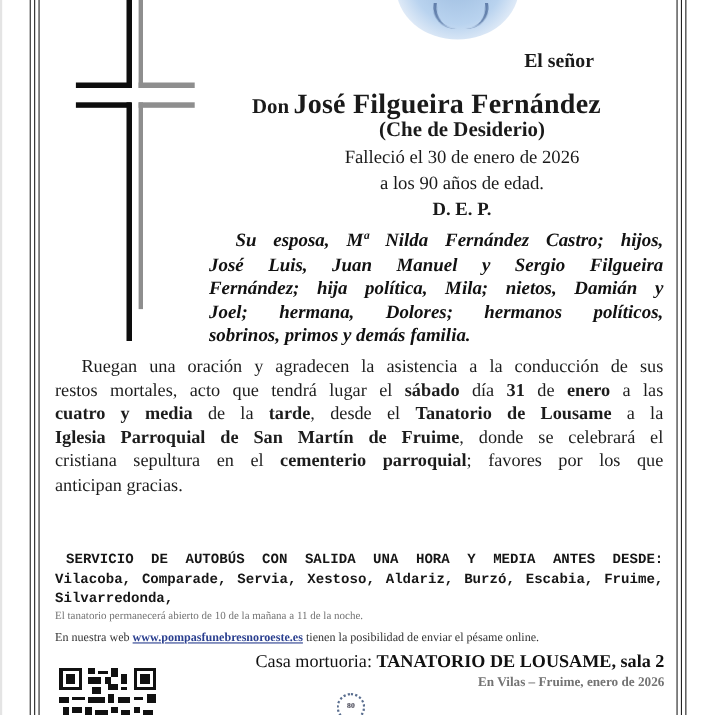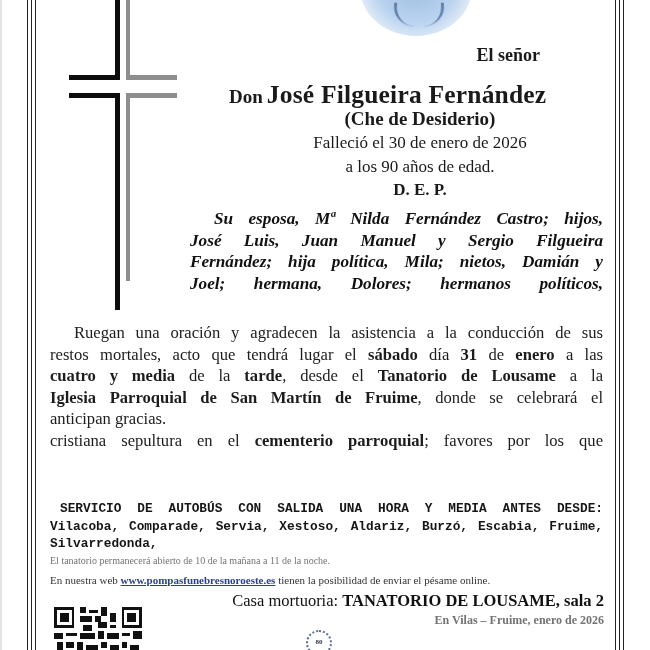--- a/index.html
+++ b/index.html
@@ -91,29 +91,30 @@
   <div class="txt center b" style="left:300px; width:240px; top:108px; font-size:19px;">(Che de Desiderio)</div>
   <div class="txt center" style="left:270px; width:300px; top:133px; font-size:17px;">Falleció el 30 de enero de 2026</div>
   <div class="txt center" style="left:270px; width:300px; top:157px; font-size:17px;">a los 90 años de edad.</div>
   <div class="txt center b" style="left:320px; width:200px; top:180px; font-size:17px;">D. E. P.</div>
 
   <div class="txt lead">
     <span class="line" style="padding-left:24px">Su esposa, Mª Nilda Fernández Castro; hijos,</span>
     <span class="line">José Luis, Juan Manuel y Sergio Filgueira</span>
     <span class="line">Fernández; hija política, Mila; nietos, Damián y</span>
     <span class="line">Joel; hermana, Dolores; hermanos políticos,</span>
+    <span class="line last">sobrinos, primos y demás familia.</span>
   </div>
 
   <div class="txt para">
     <span class="line indent">Ruegan una oración y agradecen la asistencia a la conducción de sus</span>
     <span class="line"><span>restos mortales, acto que tendrá lugar el </span><b>sábado</b><span> día </span><b>31</b><span> de </span><b>enero</b><span> a las</span></span>
     <span class="line"><b>cuatro y media</b><span> de la </span><b>tarde</b><span>, desde el </span><b>Tanatorio de Lousame</b><span> a la</span></span>
     <span class="line"><b>Iglesia Parroquial de San Martín de Fruime</b><span>, donde se celebrará el</span></span>
+    <span class="line"><span>cristiana sepultura en el </span><b>cementerio parroquial</b><span>; favores por los que</span></span>
     <span class="line last">anticipan gracias.</span>
-    <span class="line"><span>cristiana sepultura en el </span><b>cementerio parroquial</b><span>; favores por los que</span></span>
   </div>
 
   <div class="txt bus">
     <span class="line head">SERVICIO DE AUTOBÚS CON SALIDA UNA HORA Y MEDIA ANTES DESDE:</span>
     <span class="line">Vilacoba, Comparade, Servia, Xestoso, Aldariz, Burzó, Escabia, Fruime, Silvarredonda,</span>
   </div>
 
   <div class="txt" style="left:50px; top:555px; font-size:10px; color:#737373;">El tanatorio permanecerá abierto de 10 de la mañana a 11 de la noche.</div>
   <div class="txt" style="left:50px; top:574px; font-size:11px; color:#333;">
     <span>En nuestra web </span><a class="link">www.pompasfunebresnoroeste.es</a><span> tienen la posibilidad de enviar el pésame online.</span>

